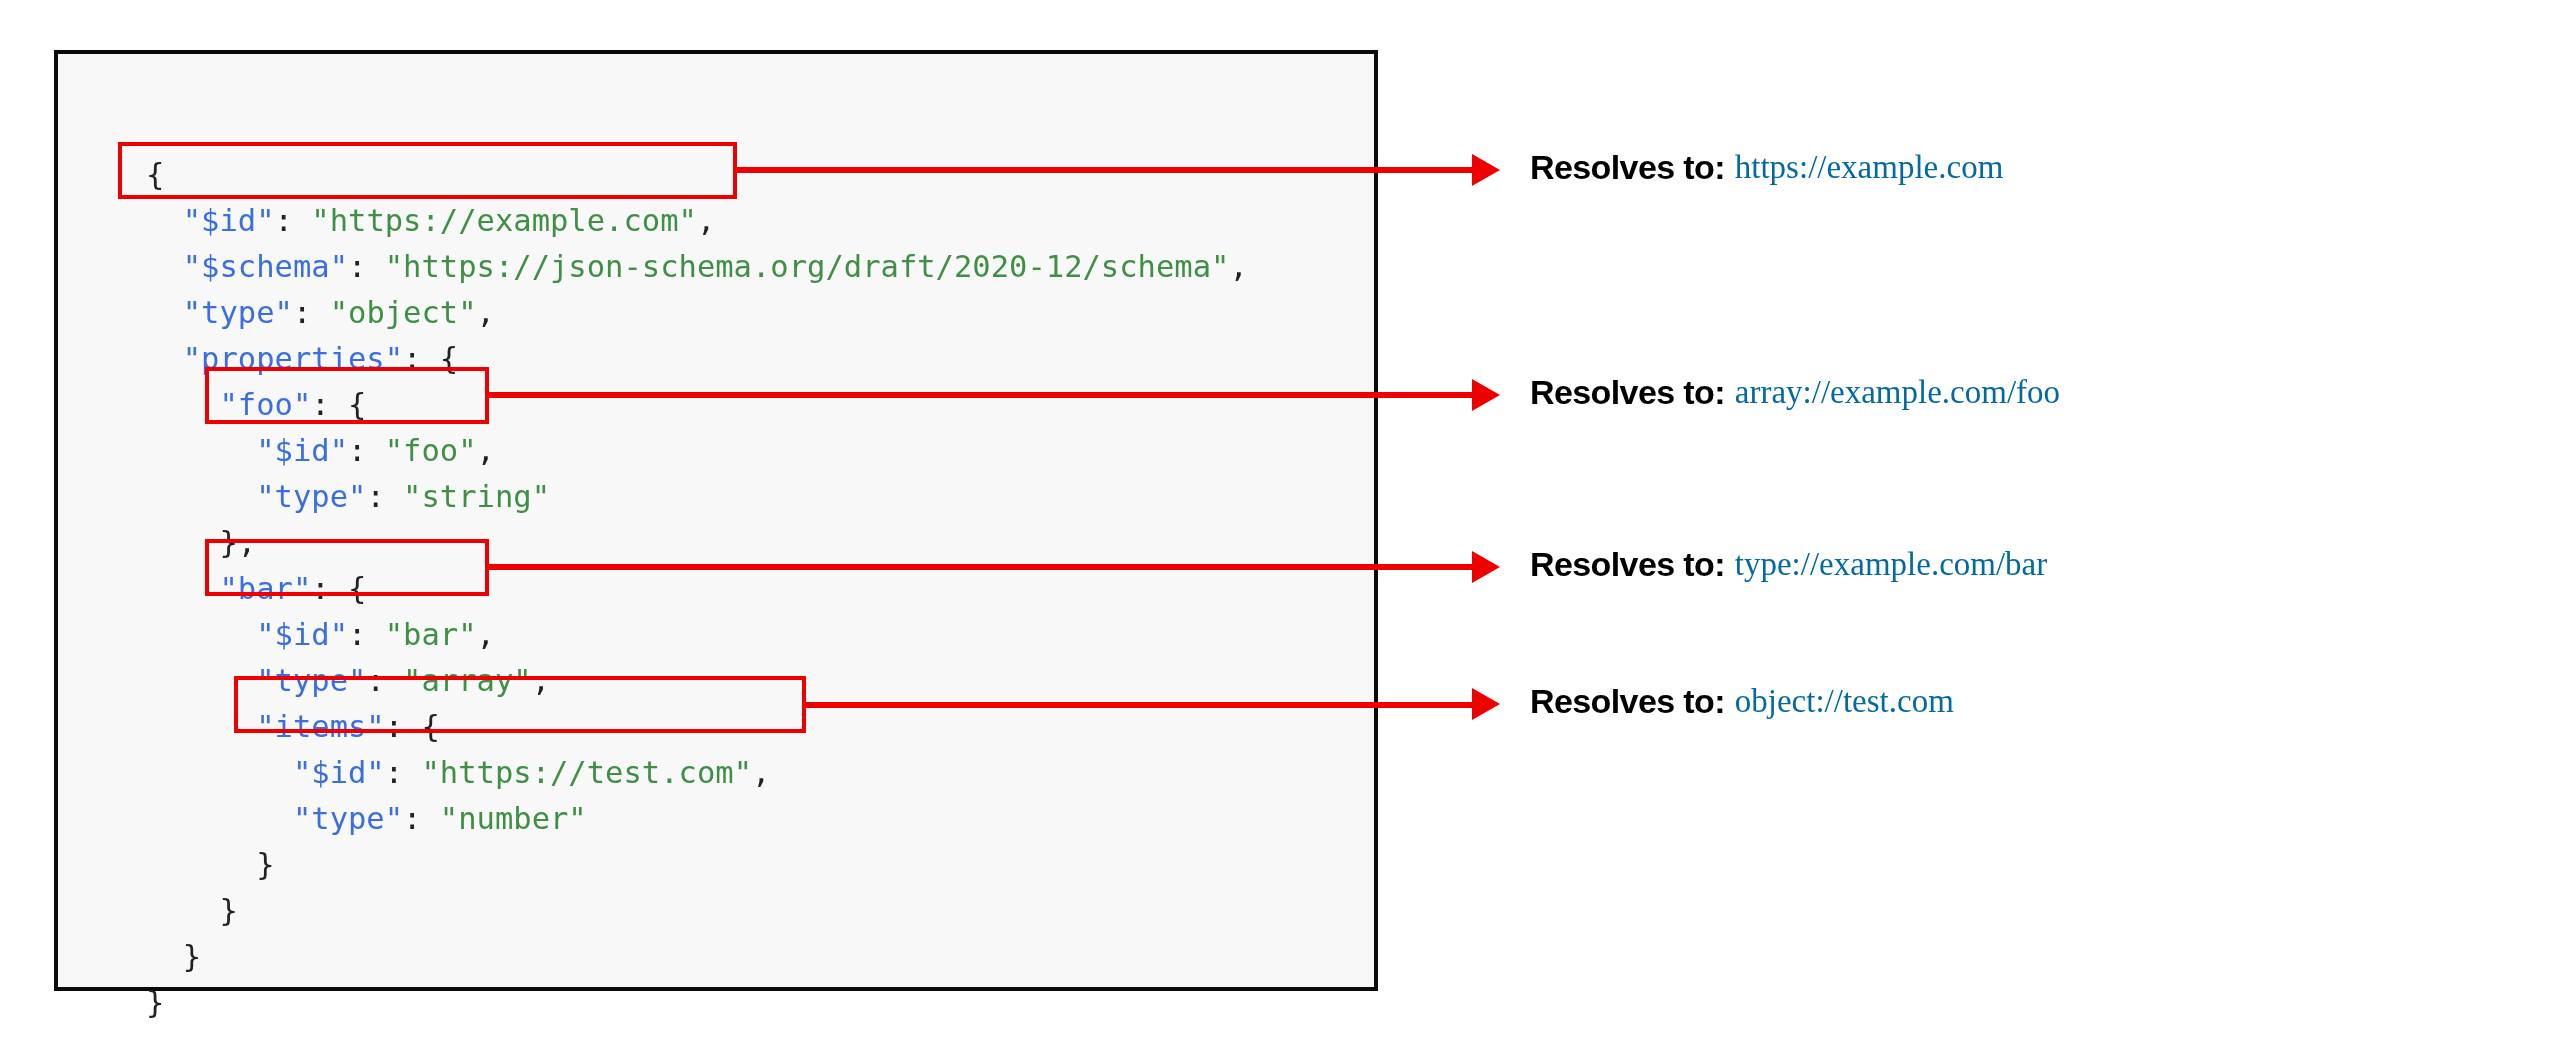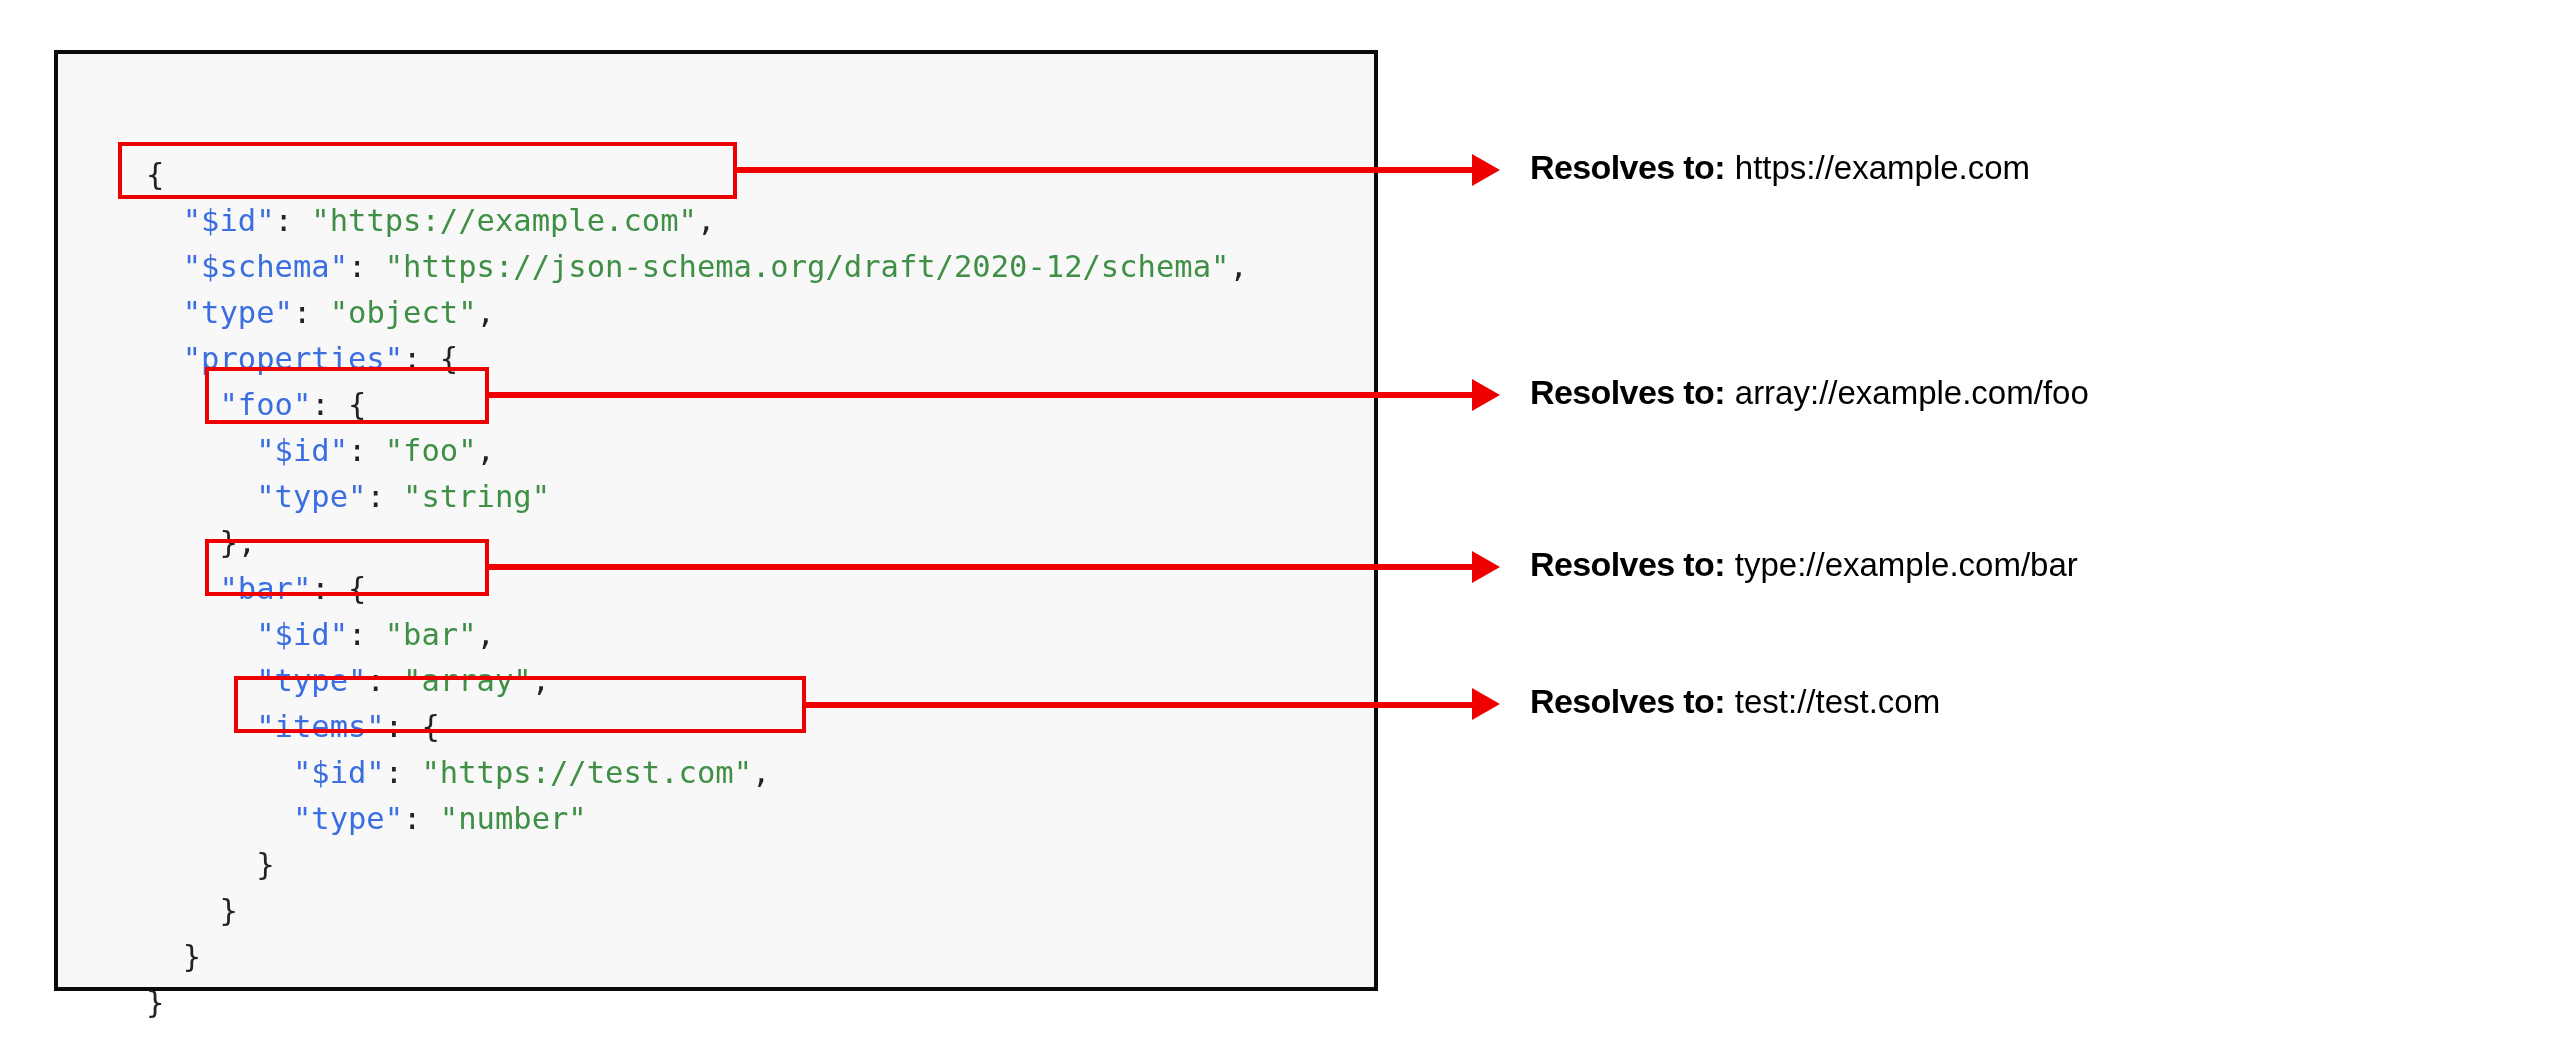--- a/index.html
+++ b/index.html
@@ -90,23 +90,23 @@
     align-items: center;
   }
   .resolve .lbl {
     font-family: "Liberation Sans", sans-serif;
     font-weight: bold;
     font-size: 34px;
     color: #000000;
     letter-spacing: -0.6px;
   }
   .resolve .url {
-    font-family: Liberation Sans, sans-serif;
+    font-family: Liberation Serif, serif;
     font-size: 33px;
-    color: #000000;
+    color: #0369a1;
     margin-left: 9.8px;
   }
   #res-1 { top: 146px; }
   #res-2 { top: 371px; }
   #res-3 { top: 543px; }
   #res-4 { top: 680px; }
 </style>
 </head>
 <body>
 
@@ -135,15 +135,15 @@
 <div class="resolve" id="res-2">
   <span class="lbl">Resolves to:</span>
   <span class="url">array://example.com/foo</span>
 </div>
 <div class="resolve" id="res-3">
   <span class="lbl">Resolves to:</span>
   <span class="url">type://example.com/bar</span>
 </div>
 <div class="resolve" id="res-4">
   <span class="lbl">Resolves to:</span>
-  <span class="url">test://test.com</span>
+  <span class="url">object://test.com</span>
 </div>
 
 
 </body></html>

